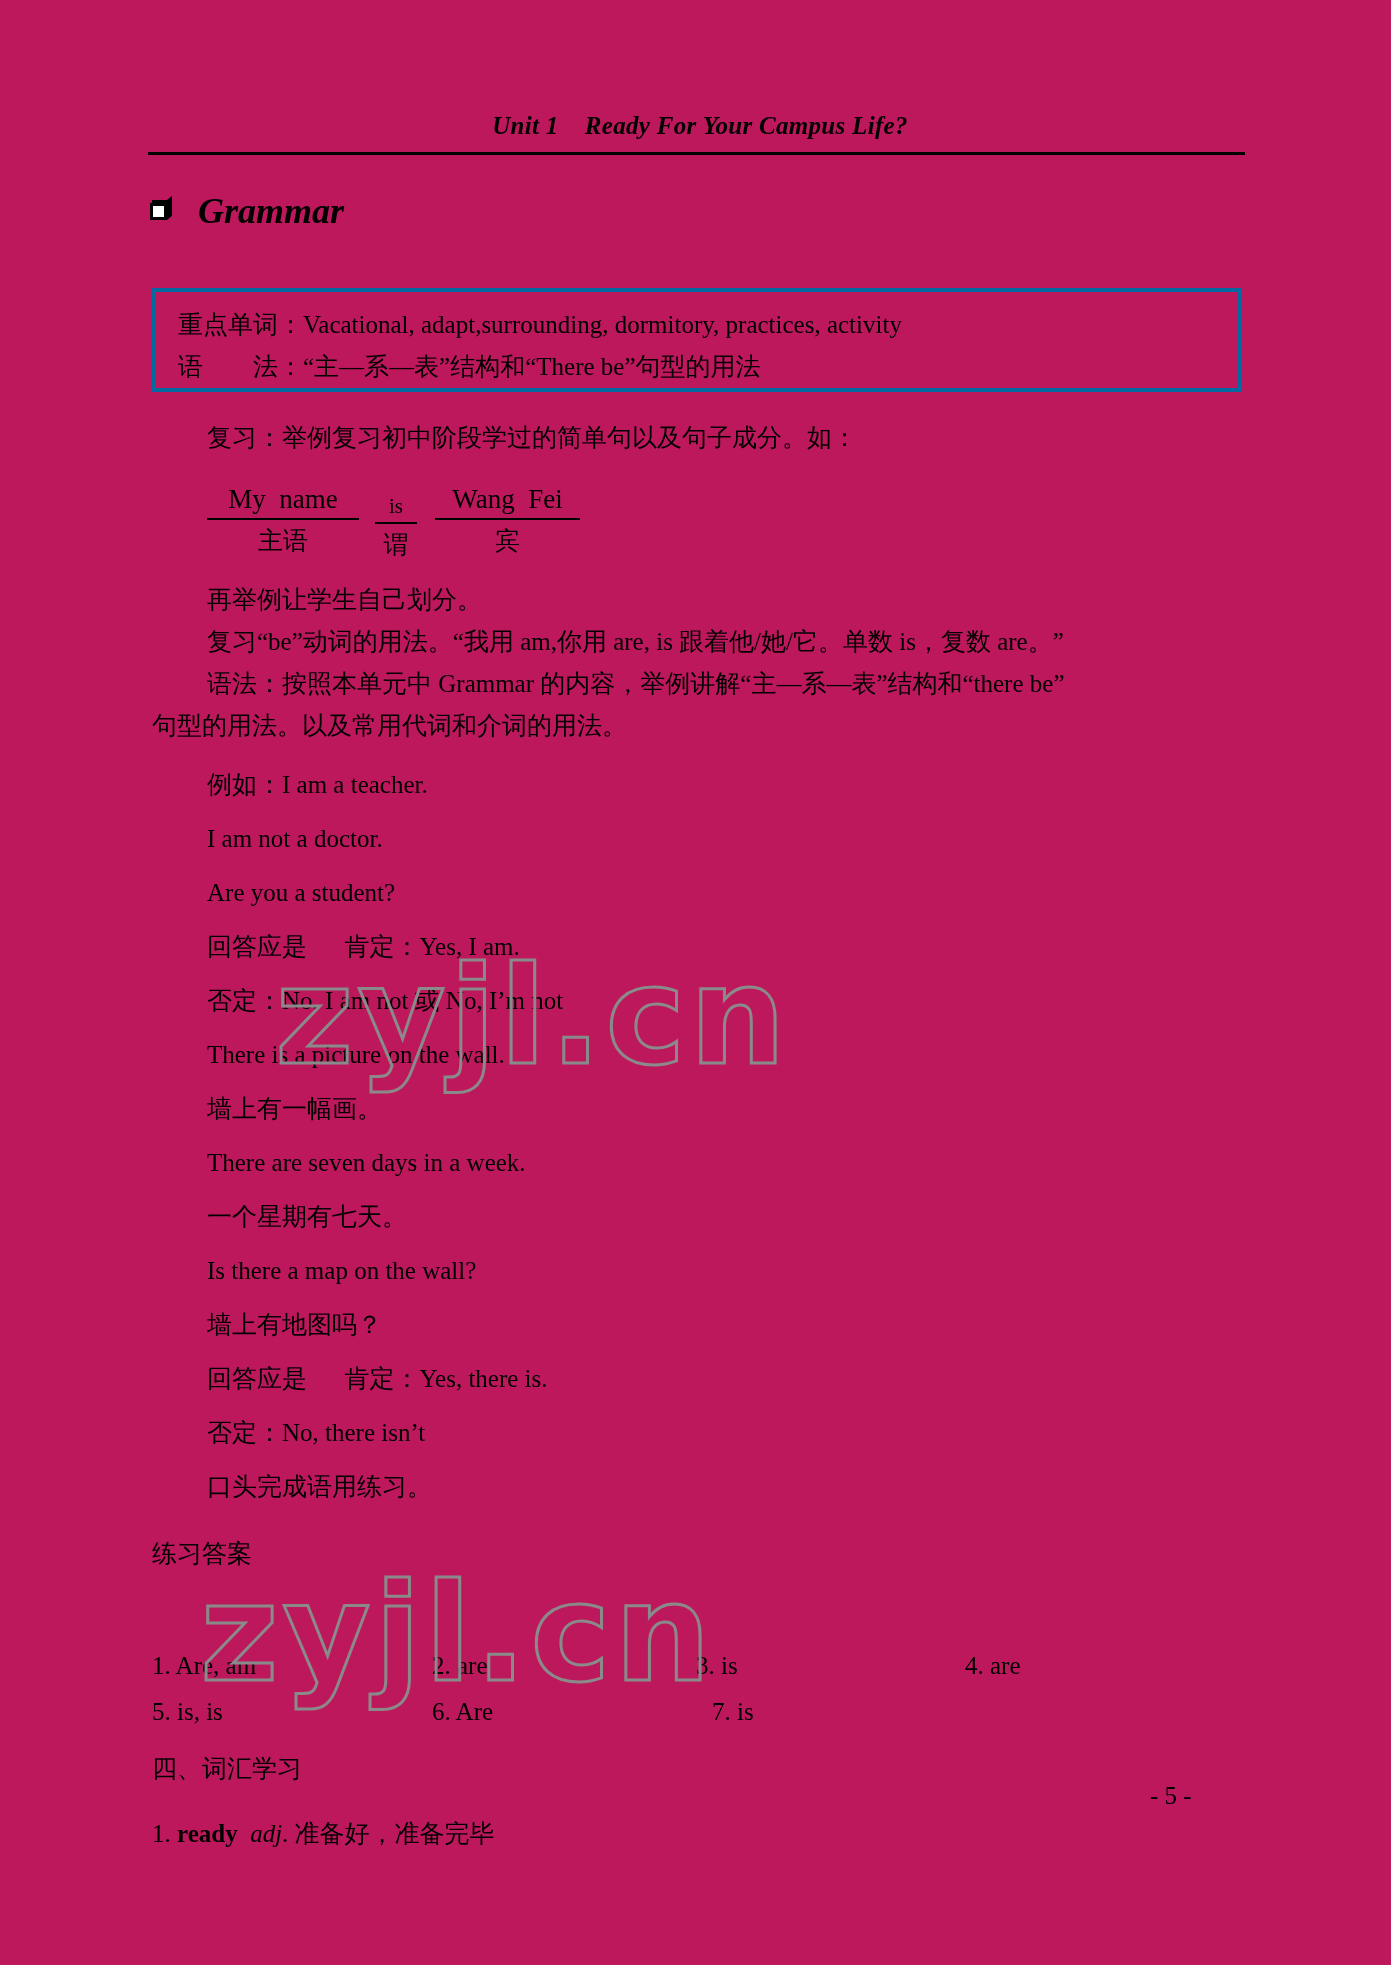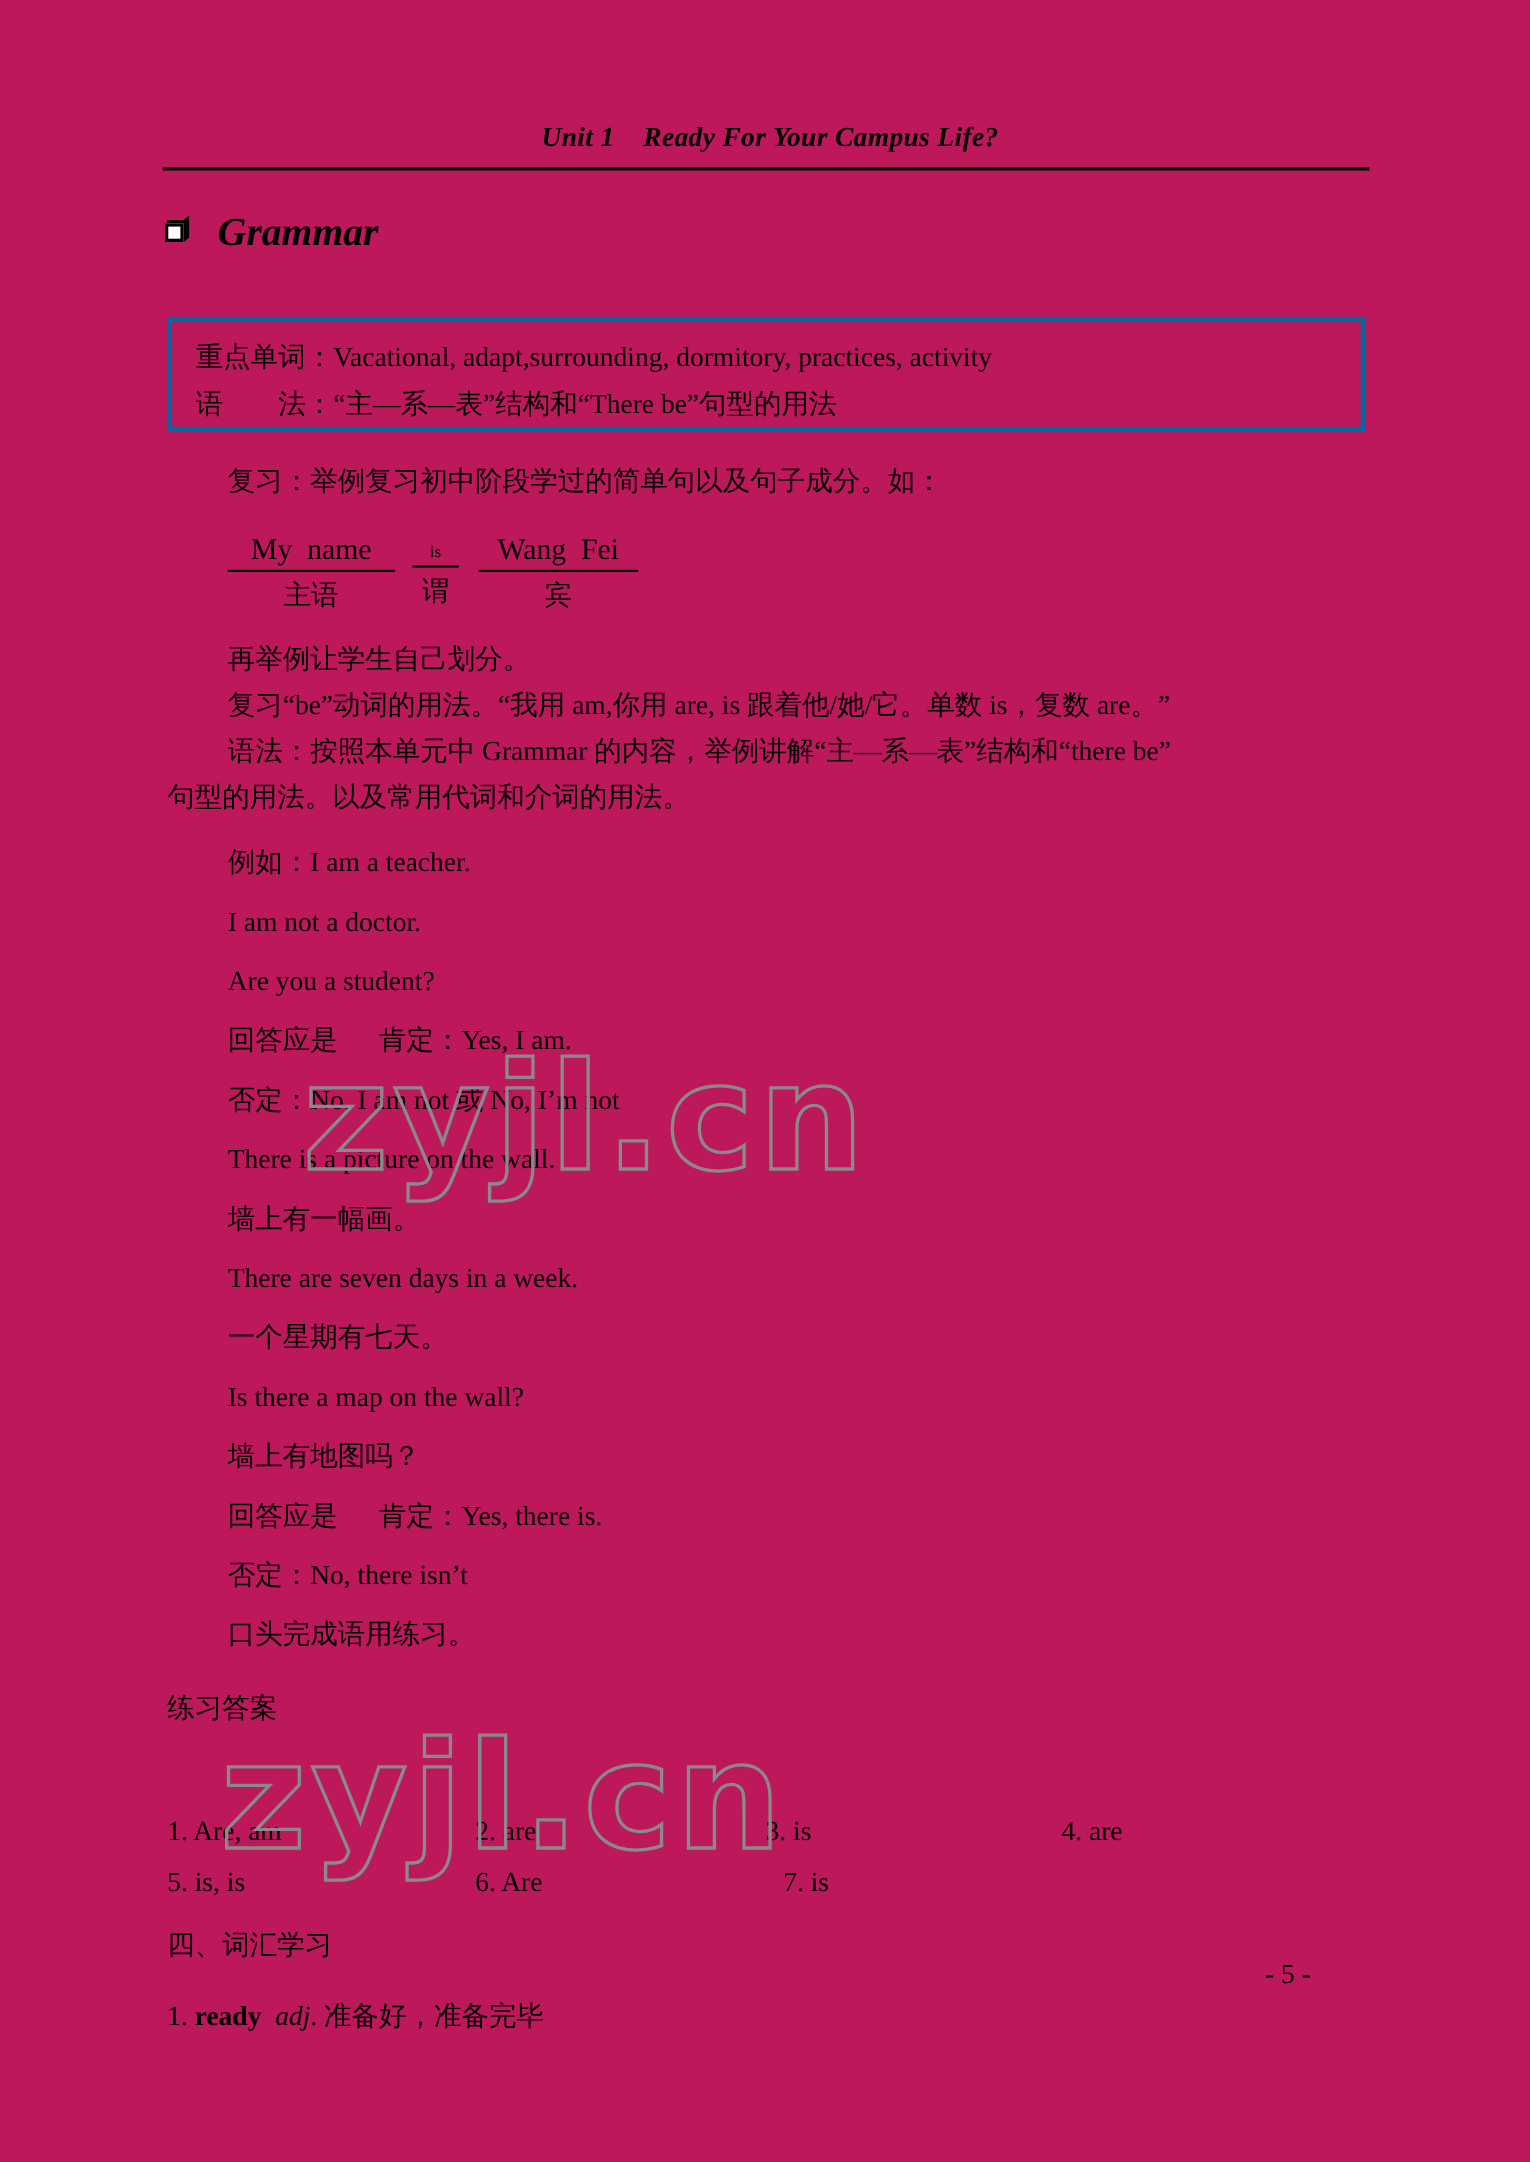--- a/index.html
+++ b/index.html
@@ -147,21 +147,21 @@
   }
   .dg-bot {
     font-size: 25px;
     white-space: pre;
     display: block;
     padding-top: 4px;
   }
   .dg-c1 { left: 0px;   top: 0px;  width: 152px; }
   .dg-c2 { left: 168px; top: 10px; width: 42px; }
   .dg-c3 { left: 228px; top: 0px;  width: 145px; }
-  .dg-c2 .dg-top { font-size: 15px; }
+  .dg-c2 .dg-top { font-size: 21px; }
 
   
   .pageno {
     position: absolute;
     left: 1150px;
     top: 1782px;
     font-size: 25px;
     white-space: pre;
   }
 

